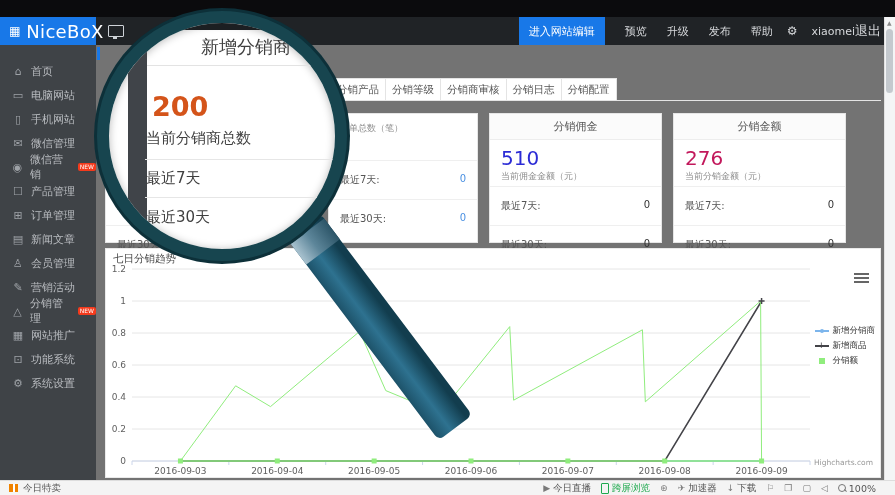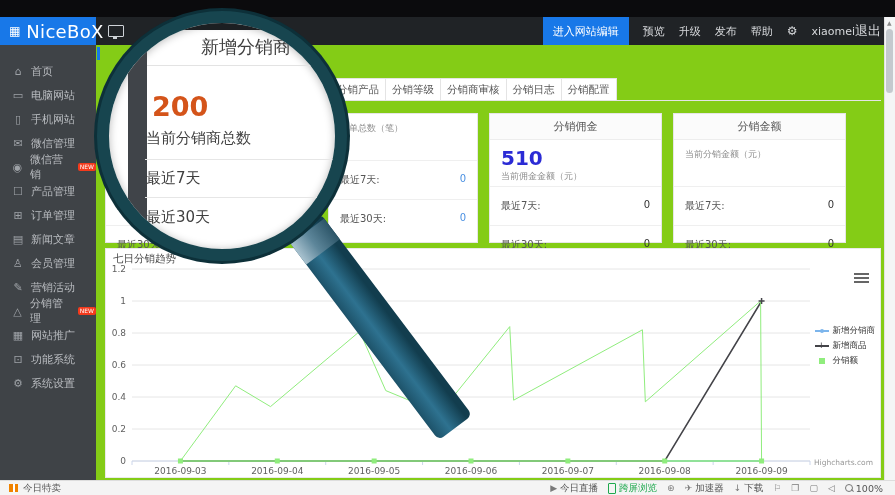--- a/index.html
+++ b/index.html
@@ -8,45 +8,45 @@
   
   .win-top{position:absolute;left:0;top:0;width:895px;height:17px;background:#0b0b0d;}
   .topbar{position:absolute;left:0;top:17px;width:895px;height:28px;background:#202326;display:flex;align-items:center;}
   .logo{width:96px;height:28px;background:#1878e8;color:#fff;display:flex;align-items:center;gap:6px;padding-left:9px;box-sizing:border-box;}
   .logo .grid{font-size:12px;line-height:1;}
   .logo .name{font-size:18px;font-weight:normal;letter-spacing:.3px;}
   .tb-icon{color:#cfd3d8;font-size:11px;margin-left:12px;width:14px;height:10px;border:1px solid #cfd3d8;border-radius:1px;position:relative;}
   .tb-icon::after{content:'';position:absolute;left:4px;bottom:-3px;width:4px;height:2px;background:#cfd3d8;}
   .tb-right{margin-left:auto;display:flex;align-items:center;height:28px;}
   .btn-edit{background:#1878e8;color:#fff;font-size:11px;height:28px;display:flex;align-items:center;padding:0 10px;cursor:pointer;}
-  .tb-link{color:#d6d8db;font-size:11px;margin-left:14px;cursor:pointer;}
+  .tb-link{color:#d6d8db;font-size:11px;margin-left:20px;cursor:pointer;}
   .tb-gear{color:#d6d8db;font-size:12px;margin-left:14px;cursor:pointer;}
   .tb-user{color:#d6d8db;font-size:11px;margin-left:14px;}
   .tb-out{color:#d6d8db;font-size:13px;margin-left:0;margin-right:14px;cursor:pointer;}
   
   .scrollbar{position:absolute;right:0;top:17px;width:10px;height:463px;background:#f4f5f6;border-left:1px solid #e2e2e2;z-index:5;}
   .sb-up{position:absolute;top:2px;left:2px;font-size:6px;color:#8a8a8a;}
   .sb-thumb{position:absolute;top:12px;left:1px;width:7px;height:64px;background:#c4c9ce;border-radius:4px;}
   
   .sidebar{position:absolute;left:0;top:45px;width:96px;height:435px;background:#3f4347;}
   .side-item{display:flex;align-items:center;gap:7px;height:24px;padding-left:12px;color:#b9bcc0;font-size:11px;cursor:pointer;}
   .side-item .si{width:12px;text-align:center;font-size:11px;color:#9ea2a7;}
   .badge-new{background:#f43a1c;color:#fff;font-size:6px;padding:1px 2px;border-radius:2px;line-height:1;}
   
-  .content{position:absolute;left:96px;top:45px;width:789px;height:435px;background:#84cc16;}
+  .content{position:absolute;left:96px;top:45px;width:789px;height:435px;background:#737373;}
   .title-accent{position:absolute;left:1px;top:2px;width:3px;height:13px;background:#1878e8;}
   .tabs{position:absolute;left:9px;top:33px;width:776px;height:23px;border-bottom:1px solid #e4e4e4;box-sizing:border-box;padding-left:225px;display:flex;}
   .tab{border:1px solid #e4e4e4;border-bottom:none;background:#fff;color:#555;font-size:10.5px;padding:4px 6px 3px;margin-right:-1px;white-space:nowrap;cursor:pointer;}
   
   .cards{position:absolute;left:9px;top:68px;display:flex;gap:11px;}
   .card{background:#fff;border:1px solid #e6e6e6;box-sizing:border-box;height:130px;}
   .c1{width:212px;}.c2{width:150px;}.c3{width:173px;}.c4{width:173px;}
   .card-h{height:25px;line-height:25px;text-align:center;font-size:11px;color:#555;border-bottom:1px solid #ededed;background:#fbfbfb;}
   .card-b{padding:7px 11px 5px;height:46px;box-sizing:border-box;}
-  .card-v{font-size:20px;font-weight:bold;line-height:22px;}
+  .card-v{font-size:20px;font-weight:normal;line-height:22px;}
   .card-l{font-size:9px;color:#8d8d8d;margin-top:1px;white-space:nowrap;}
   .card-r{display:flex;justify-content:space-between;border-top:1px solid #efefef;font-size:10px;color:#555;padding:12px 11px;}
   .card-r .rv{color:#333;}
   .card-r .rv.blue{color:#4a90e2;}
   
   .chart-card{position:absolute;left:9px;top:203px;width:776px;height:230px;border:1px solid #eaeaea;box-sizing:border-box;background:#fff;}
   .chart-title{position:absolute;left:7px;top:3px;font-size:10.5px;color:#464646;}
   .burger{position:absolute;right:11px;top:24px;width:15px;cursor:pointer;}
   .burger div{height:2px;background:#666;margin-bottom:2px;}
   .legend{position:absolute;right:5px;top:76px;font-size:8.5px;color:#333;}
@@ -228,20 +228,21 @@
             <span class="rv">0</span>
           </div>
         <div class="card-r">
             <span>最近30天:</span>
             <span class="rv">0</span>
           </div>
       </div>
       <div class="card c4">
         <div class="card-h">分销金额</div>
         <div class="card-b">
+          <div class="card-v" style="color: rgb(194, 24, 91);">276</div>
           <div class="card-l">当前分销金额（元）</div>
         </div>
         <div class="card-r">
             <span>最近7天:</span>
             <span class="rv">0</span>
           </div>
         <div class="card-r">
             <span>最近30天:</span>
             <span class="rv">0</span>
           </div>
@@ -359,21 +360,21 @@
       </span>
     <span class="st-item">
         <span class="ic">❐</span>
       </span>
     <span class="st-item">
         <span class="ic">▢</span>
       </span>
     <span class="st-item">
         <span class="ic">◁</span>
       </span>
-    <span class="st-item" style="margin-right:12px;">
+    <span class="st-item" style="margin-right:19px;">
       <span class="mag-ic"></span>
       <span>100%</span>
     </span>
   </div>
 
   <div class="handle"></div>
   <div class="lens">
     <div class="lens-topbar"></div>
     <div class="lens-side"></div>
     <div class="lens-title">新增分销商</div>

